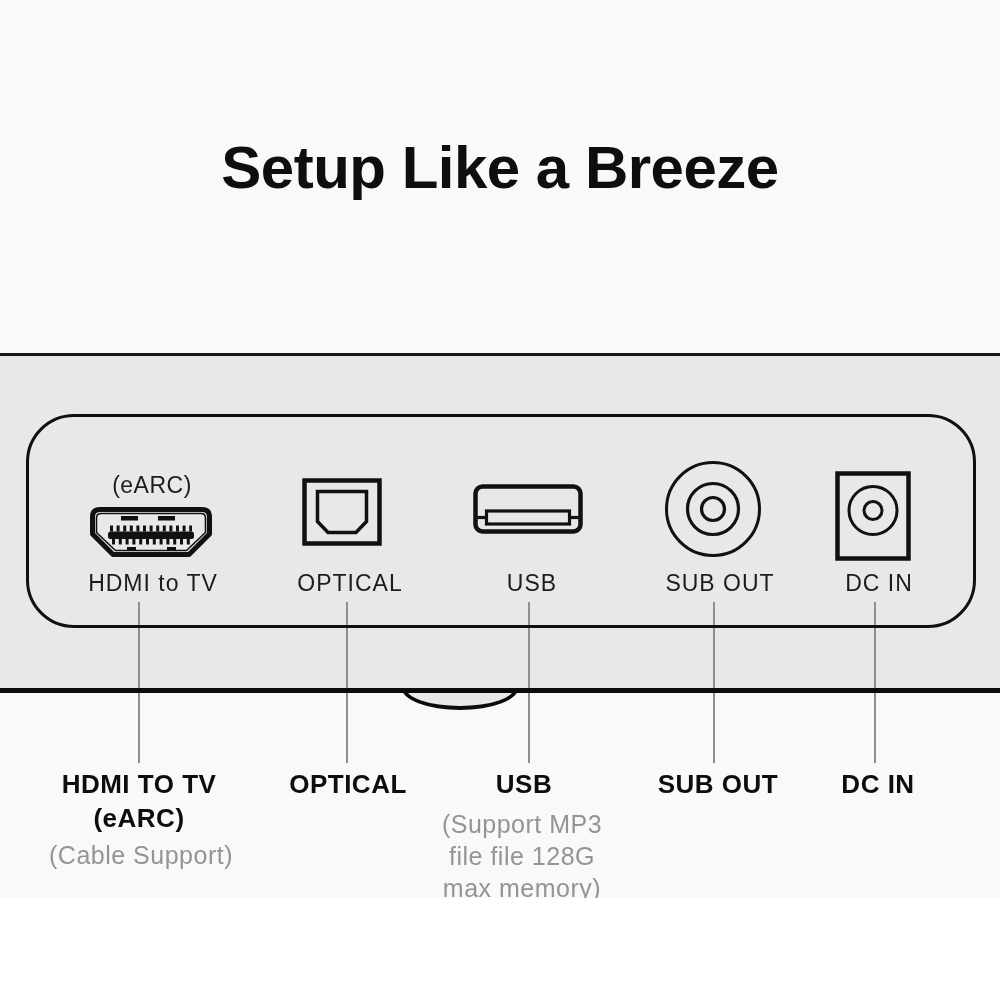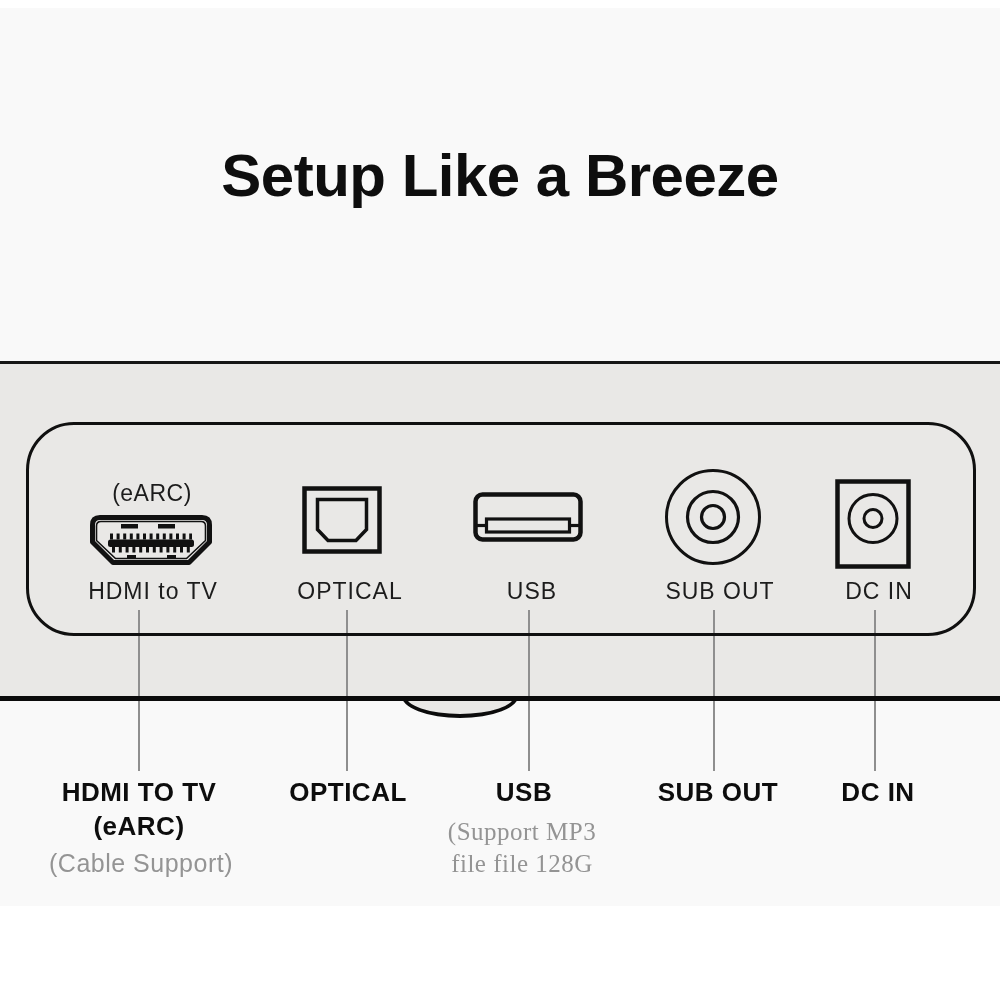--- a/index.html
+++ b/index.html
@@ -1,17 +1,17 @@
 <!DOCTYPE html>
 <html style="--page-bg: #f9f9f9; --device-bg: #e9e8e6; --outline: #111111; --muted-text: #949494; --leader-line: #8f8f8f;"><head>
 <meta charset="utf-8">
 <style>
   html,body { margin:0; padding:0; background:#fff; }
   .stage {
-    position:relative; width:1000px; height:898px; margin:8px auto;
+    position:relative; width:1000px; height:898px; margin:0 auto;
     background:var(--page-bg,#f9f9f9); overflow:hidden;
     font-family:"Liberation Sans","DejaVu Sans",sans-serif;
     color:#111;
   }
   .abs { position:absolute; }
   .cx  { transform:translateX(-50%); white-space:nowrap; }
 
   
   .title {
     top:136px; left:500px; font-size:60px; font-weight:700;
@@ -52,21 +52,21 @@
   }
 
   
   .callout {
     font-size:26px; font-weight:700; letter-spacing:0.5px; color:#0d0d0d;
   }
   .note {
     font-size:25px; font-weight:400; letter-spacing:0.5px;
     color:var(--muted-text,#949494);
   }
-  .note-multiline { text-align:center; line-height:32px; white-space:nowrap;font-family:Liberation Serif, serif; }
+  .note-multiline { text-align:center; line-height:32px; white-space:nowrap; }
 </style>
 </head>
 <body>
 
 <div class="stage">
 
   <div class="abs cx title">Setup Like a Breeze</div>
 
   <div class="abs device-body"></div>
   <div class="abs top-edge-line"></div>
@@ -139,19 +139,20 @@
   <div class="abs cx callout" style="left:139px; top:769px">HDMI TO TV</div>
   <div class="abs cx callout" style="left:139px; top:803px">(eARC)</div>
   <div class="abs cx note" style="left:141px; top:841px">(Cable Support)</div>
 
   <div class="abs cx callout" style="left:348px; top:769px">OPTICAL</div>
 
   <div class="abs cx callout" style="left:524px; top:769px">USB</div>
   <div class="abs cx note note-multiline" style="left:522px; top:808px">
     <div>(Support MP3</div>
     <div>file file 128G</div>
+    <div>max memory)</div>
   </div>
 
   <div class="abs cx callout" style="left:718px; top:769px">SUB OUT</div>
 
   <div class="abs cx callout" style="left:878px; top:769px">DC IN</div>
 
 </div>
 
 </body></html>

